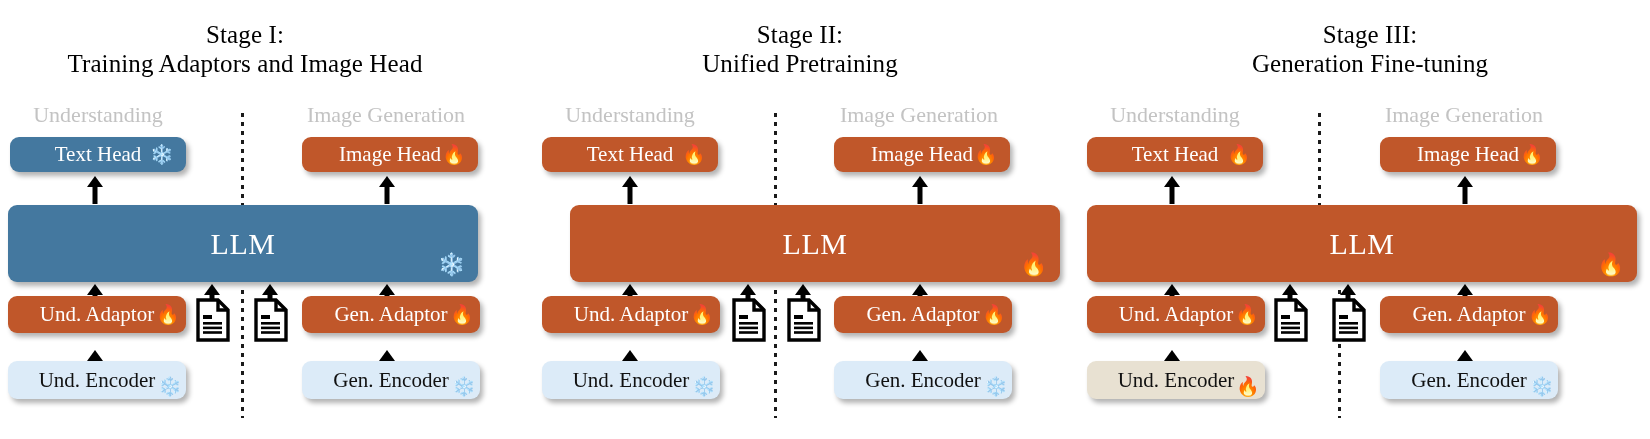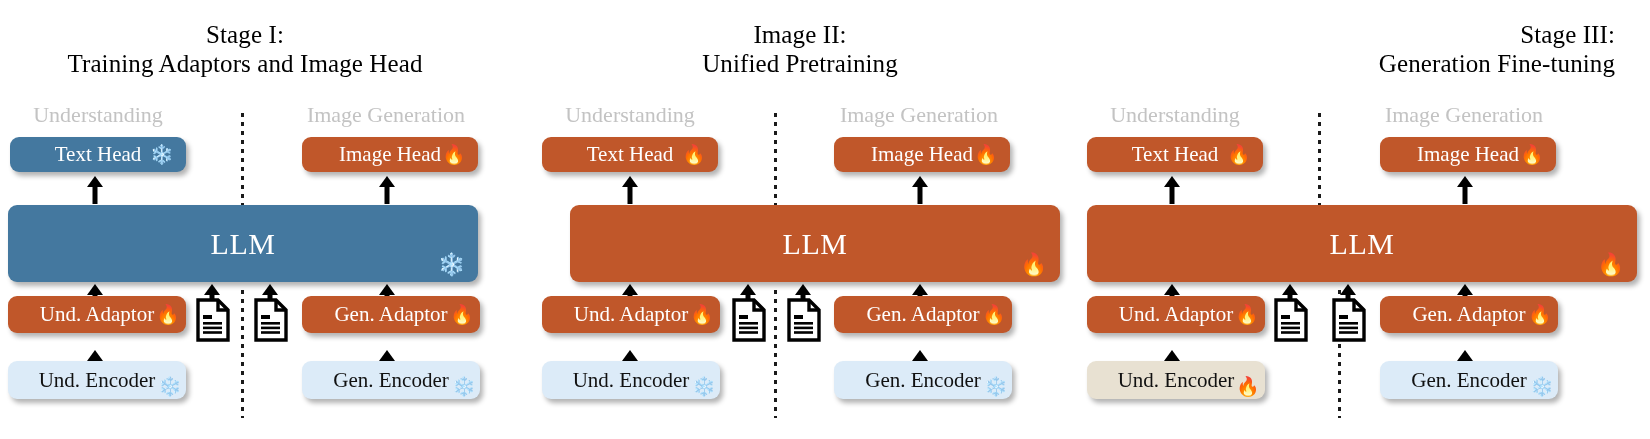--- a/index.html
+++ b/index.html
@@ -209,21 +209,21 @@
   <div class="box encoder lightblue" style="left:8px;top:361px;width:178px;">
     <span class="lbl">Und. Encoder</span>
     <span class="badge snow" style="right:4px;bottom:3px;">❄️</span>
   </div>
   <div class="box encoder lightblue" style="left:302px;top:361px;width:178px;">
     <span class="lbl">Gen. Encoder</span>
     <span class="badge snow" style="right:4px;bottom:3px;">❄️</span>
   </div>
 
   <div class="stage-title" style="left:555px;top:20px;width:490px;">
-    <span class="l1">Image II:</span>
+    <span class="l1">Stage II:</span>
     <span class="l2">Unified Pretraining</span>
   </div>
 
   <div class="caption" style="left:540px;top:103px;width:180px;">Understanding</div>
   <div class="caption" style="left:825px;top:103px;width:188px;">Image Generation</div>
 
   <div class="vdiv" style="left:774px;top:113px;height:92px;"></div>
   <div class="vdiv" style="left:774px;top:290px;height:128px;"></div>
 
   <div class="box head orange" style="left:542px;top:137px;width:176px;">
@@ -307,21 +307,21 @@
 
   <div class="box encoder lightblue" style="left:542px;top:361px;width:178px;">
     <span class="lbl">Und. Encoder</span>
     <span class="badge snow" style="right:4px;bottom:3px;">❄️</span>
   </div>
   <div class="box encoder lightblue" style="left:834px;top:361px;width:178px;">
     <span class="lbl">Gen. Encoder</span>
     <span class="badge snow" style="right:4px;bottom:3px;">❄️</span>
   </div>
 
-  <div class="stage-title" style="left:1125px;top:20px;width:490px;text-align:right;">
+  <div class="stage-title" style="left:1125px;top:20px;width:490px;">
     <span class="l1">Stage III:</span>
     <span class="l2">Generation Fine-tuning</span>
   </div>
 
   <div class="caption" style="left:1085px;top:103px;width:180px;">Understanding</div>
   <div class="caption" style="left:1370px;top:103px;width:188px;">Image Generation</div>
 
   <div class="vdiv" style="left:1318px;top:113px;height:92px;"></div>
   <div class="vdiv" style="left:1338px;top:290px;height:128px;"></div>
 

